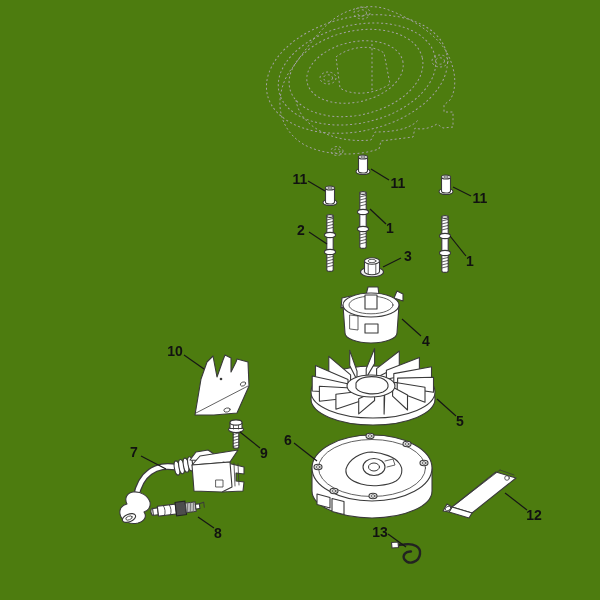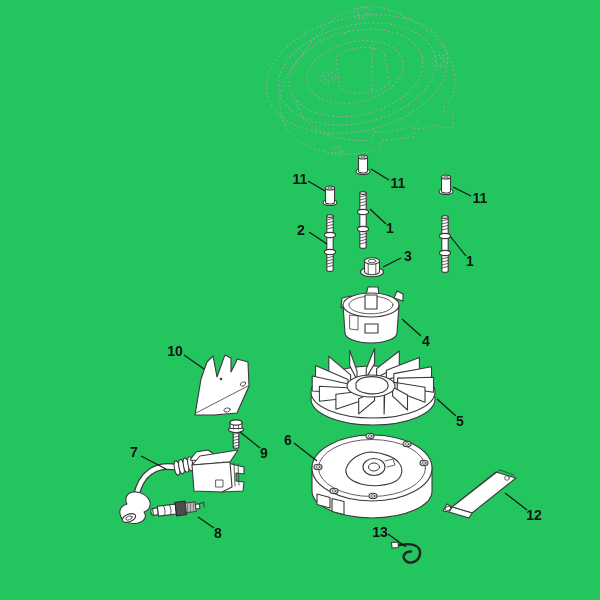--- a/index.html
+++ b/index.html
@@ -1,16 +1,16 @@
 <!DOCTYPE html>
 <html><head>
 <meta charset="utf-8">
 <style>
   html,body{margin:0;padding:0;background:#ffffff;}
-  .stage{position:relative;width:600px;height:600px;background:#22c55e;overflow:hidden;
+  .stage{position:relative;width:600px;height:600px;background:#4d7c0f;overflow:hidden;
          font-family:"Liberation Sans",sans-serif;}
   svg{display:block;}
   .shp{fill:#ffffff;stroke:#3a3a3a;stroke-width:1.1;stroke-linejoin:round;}
   .ln{fill:none;stroke:#3a3a3a;stroke-width:1;stroke-linejoin:round;stroke-linecap:round;}
   .thin{stroke-width:.8;}
   .ph{fill:none;stroke:#a3a3a3;stroke-width:1;stroke-dasharray:2 2.4;stroke-linejoin:round;}
   .ld{stroke:#161616;stroke-width:1.2;}
   .lbl{font-family:"Liberation Sans",sans-serif;font-size:14px;font-weight:bold;fill:#111111;}
   .dark{fill:#4d4d4d;stroke:#222222;stroke-width:1;}
   .mid{fill:#bdbdbd;stroke:#3a3a3a;stroke-width:1;}

